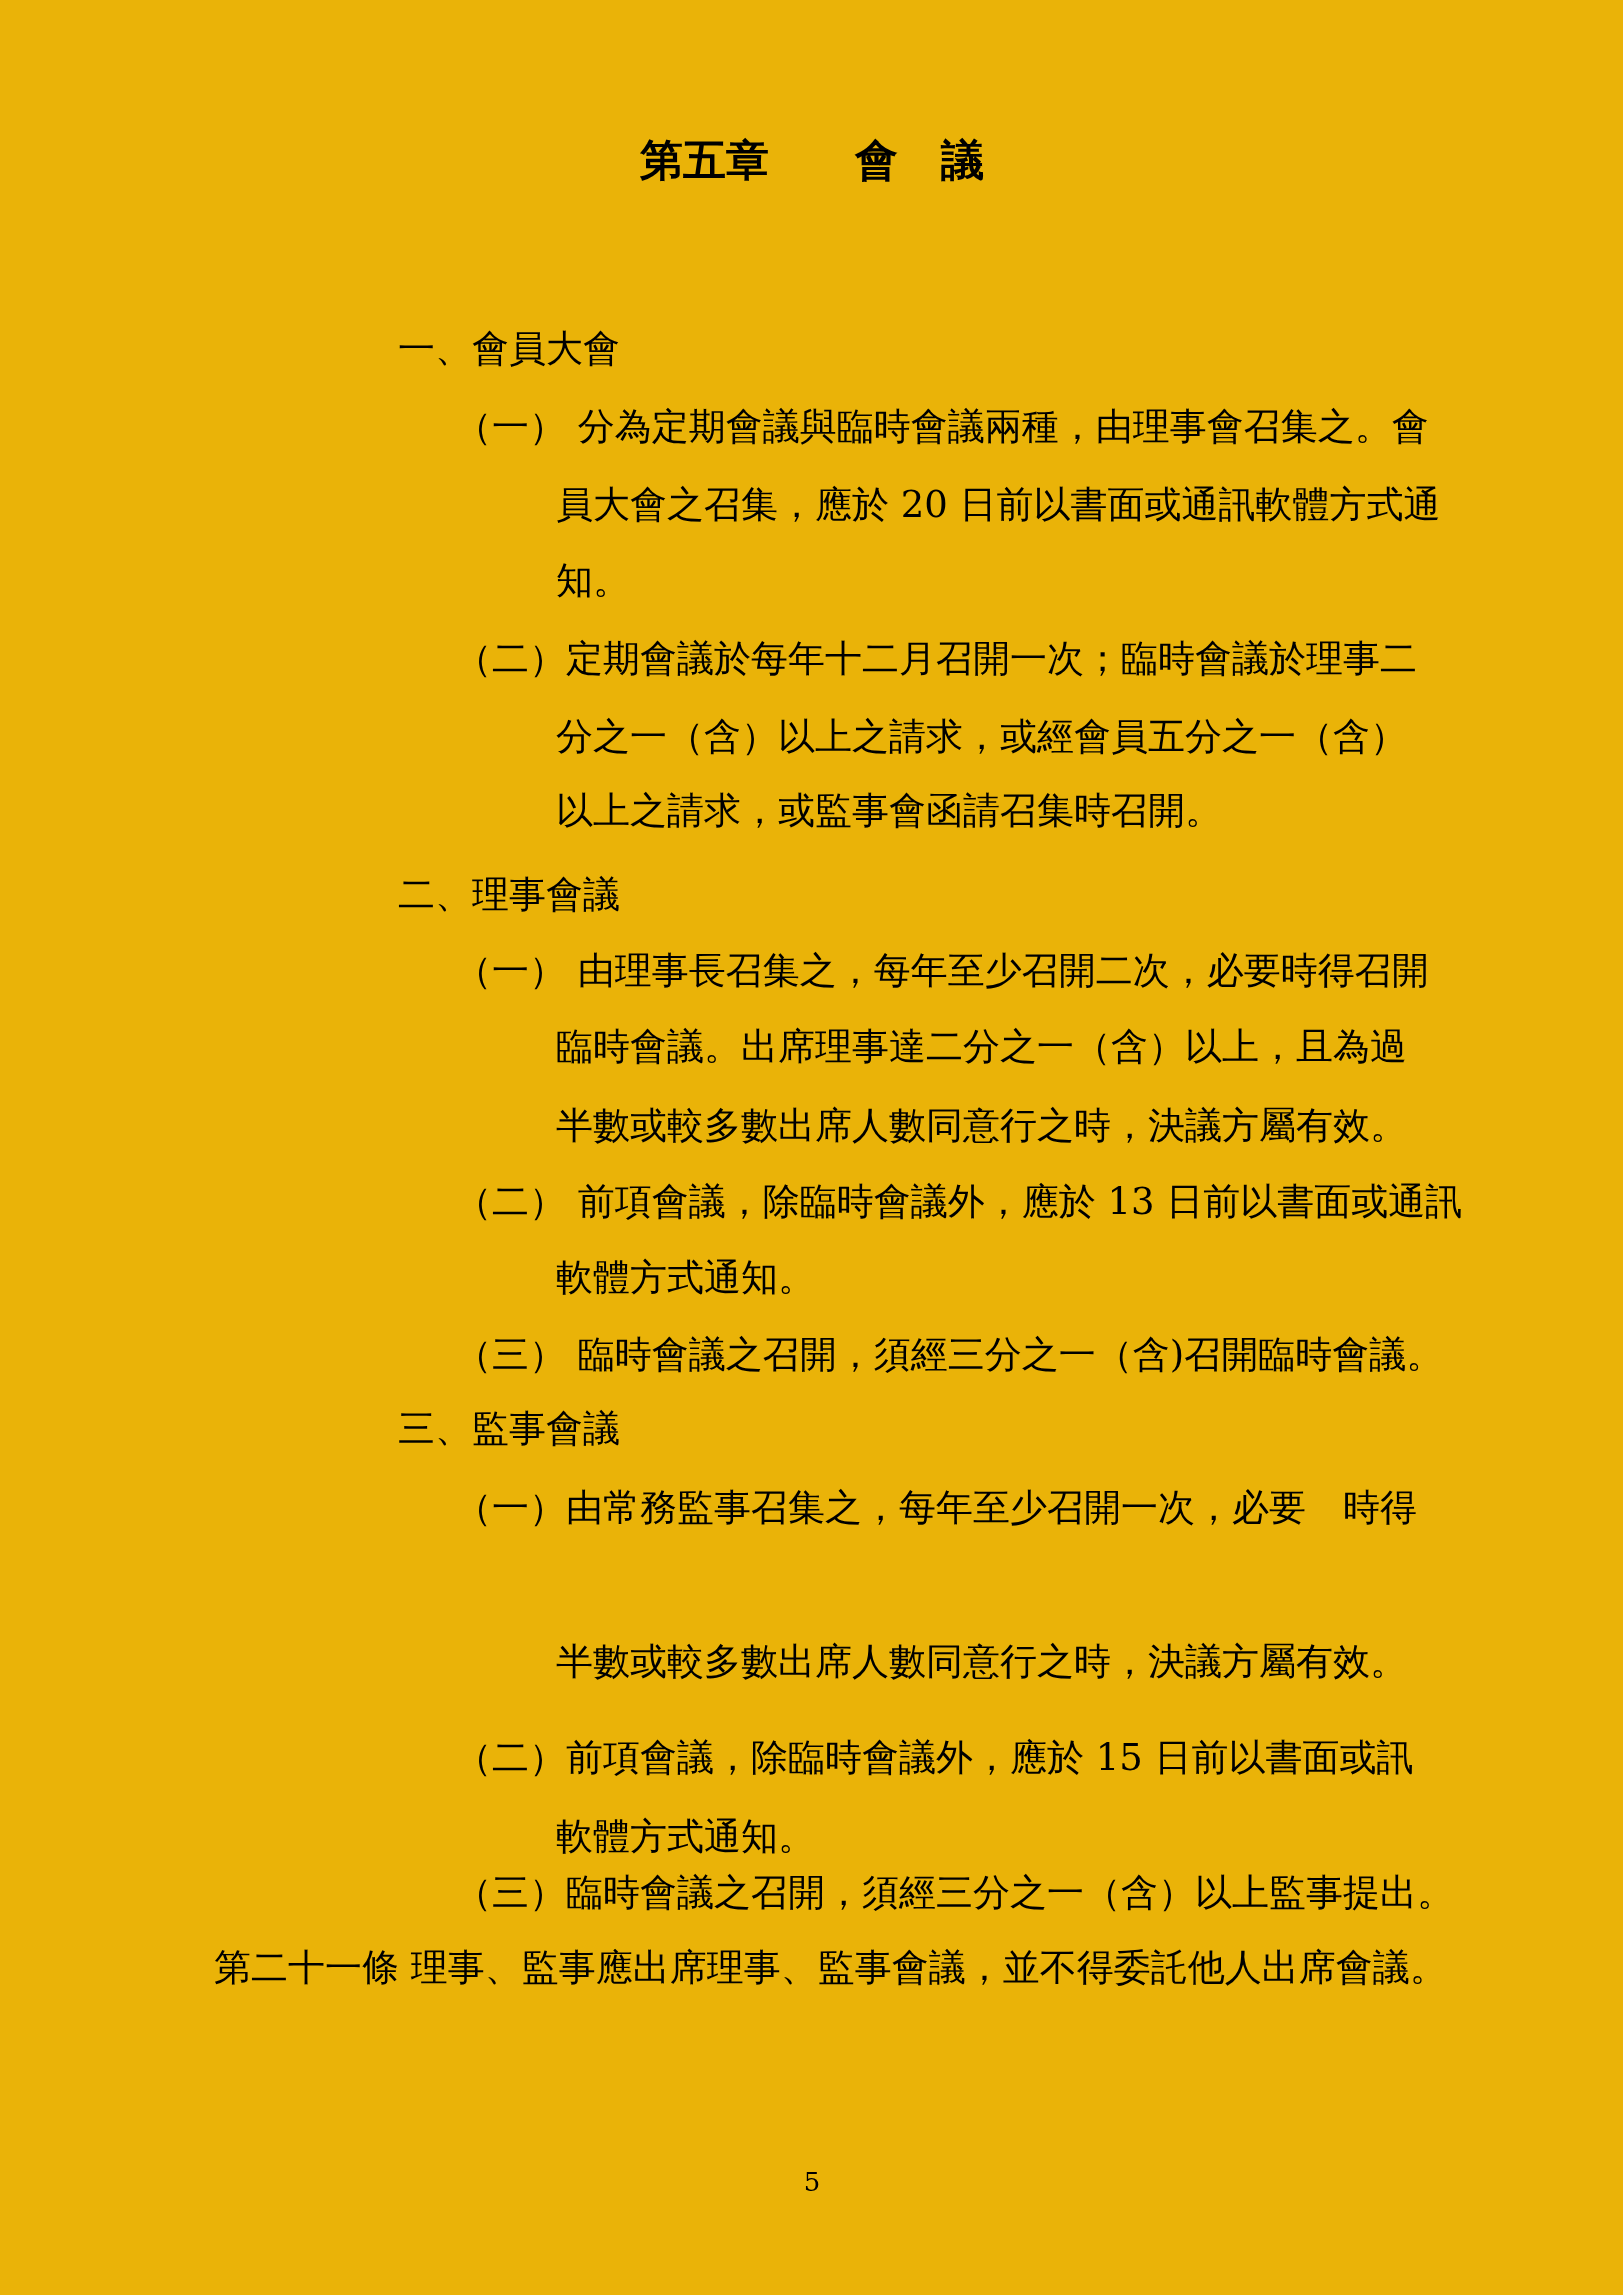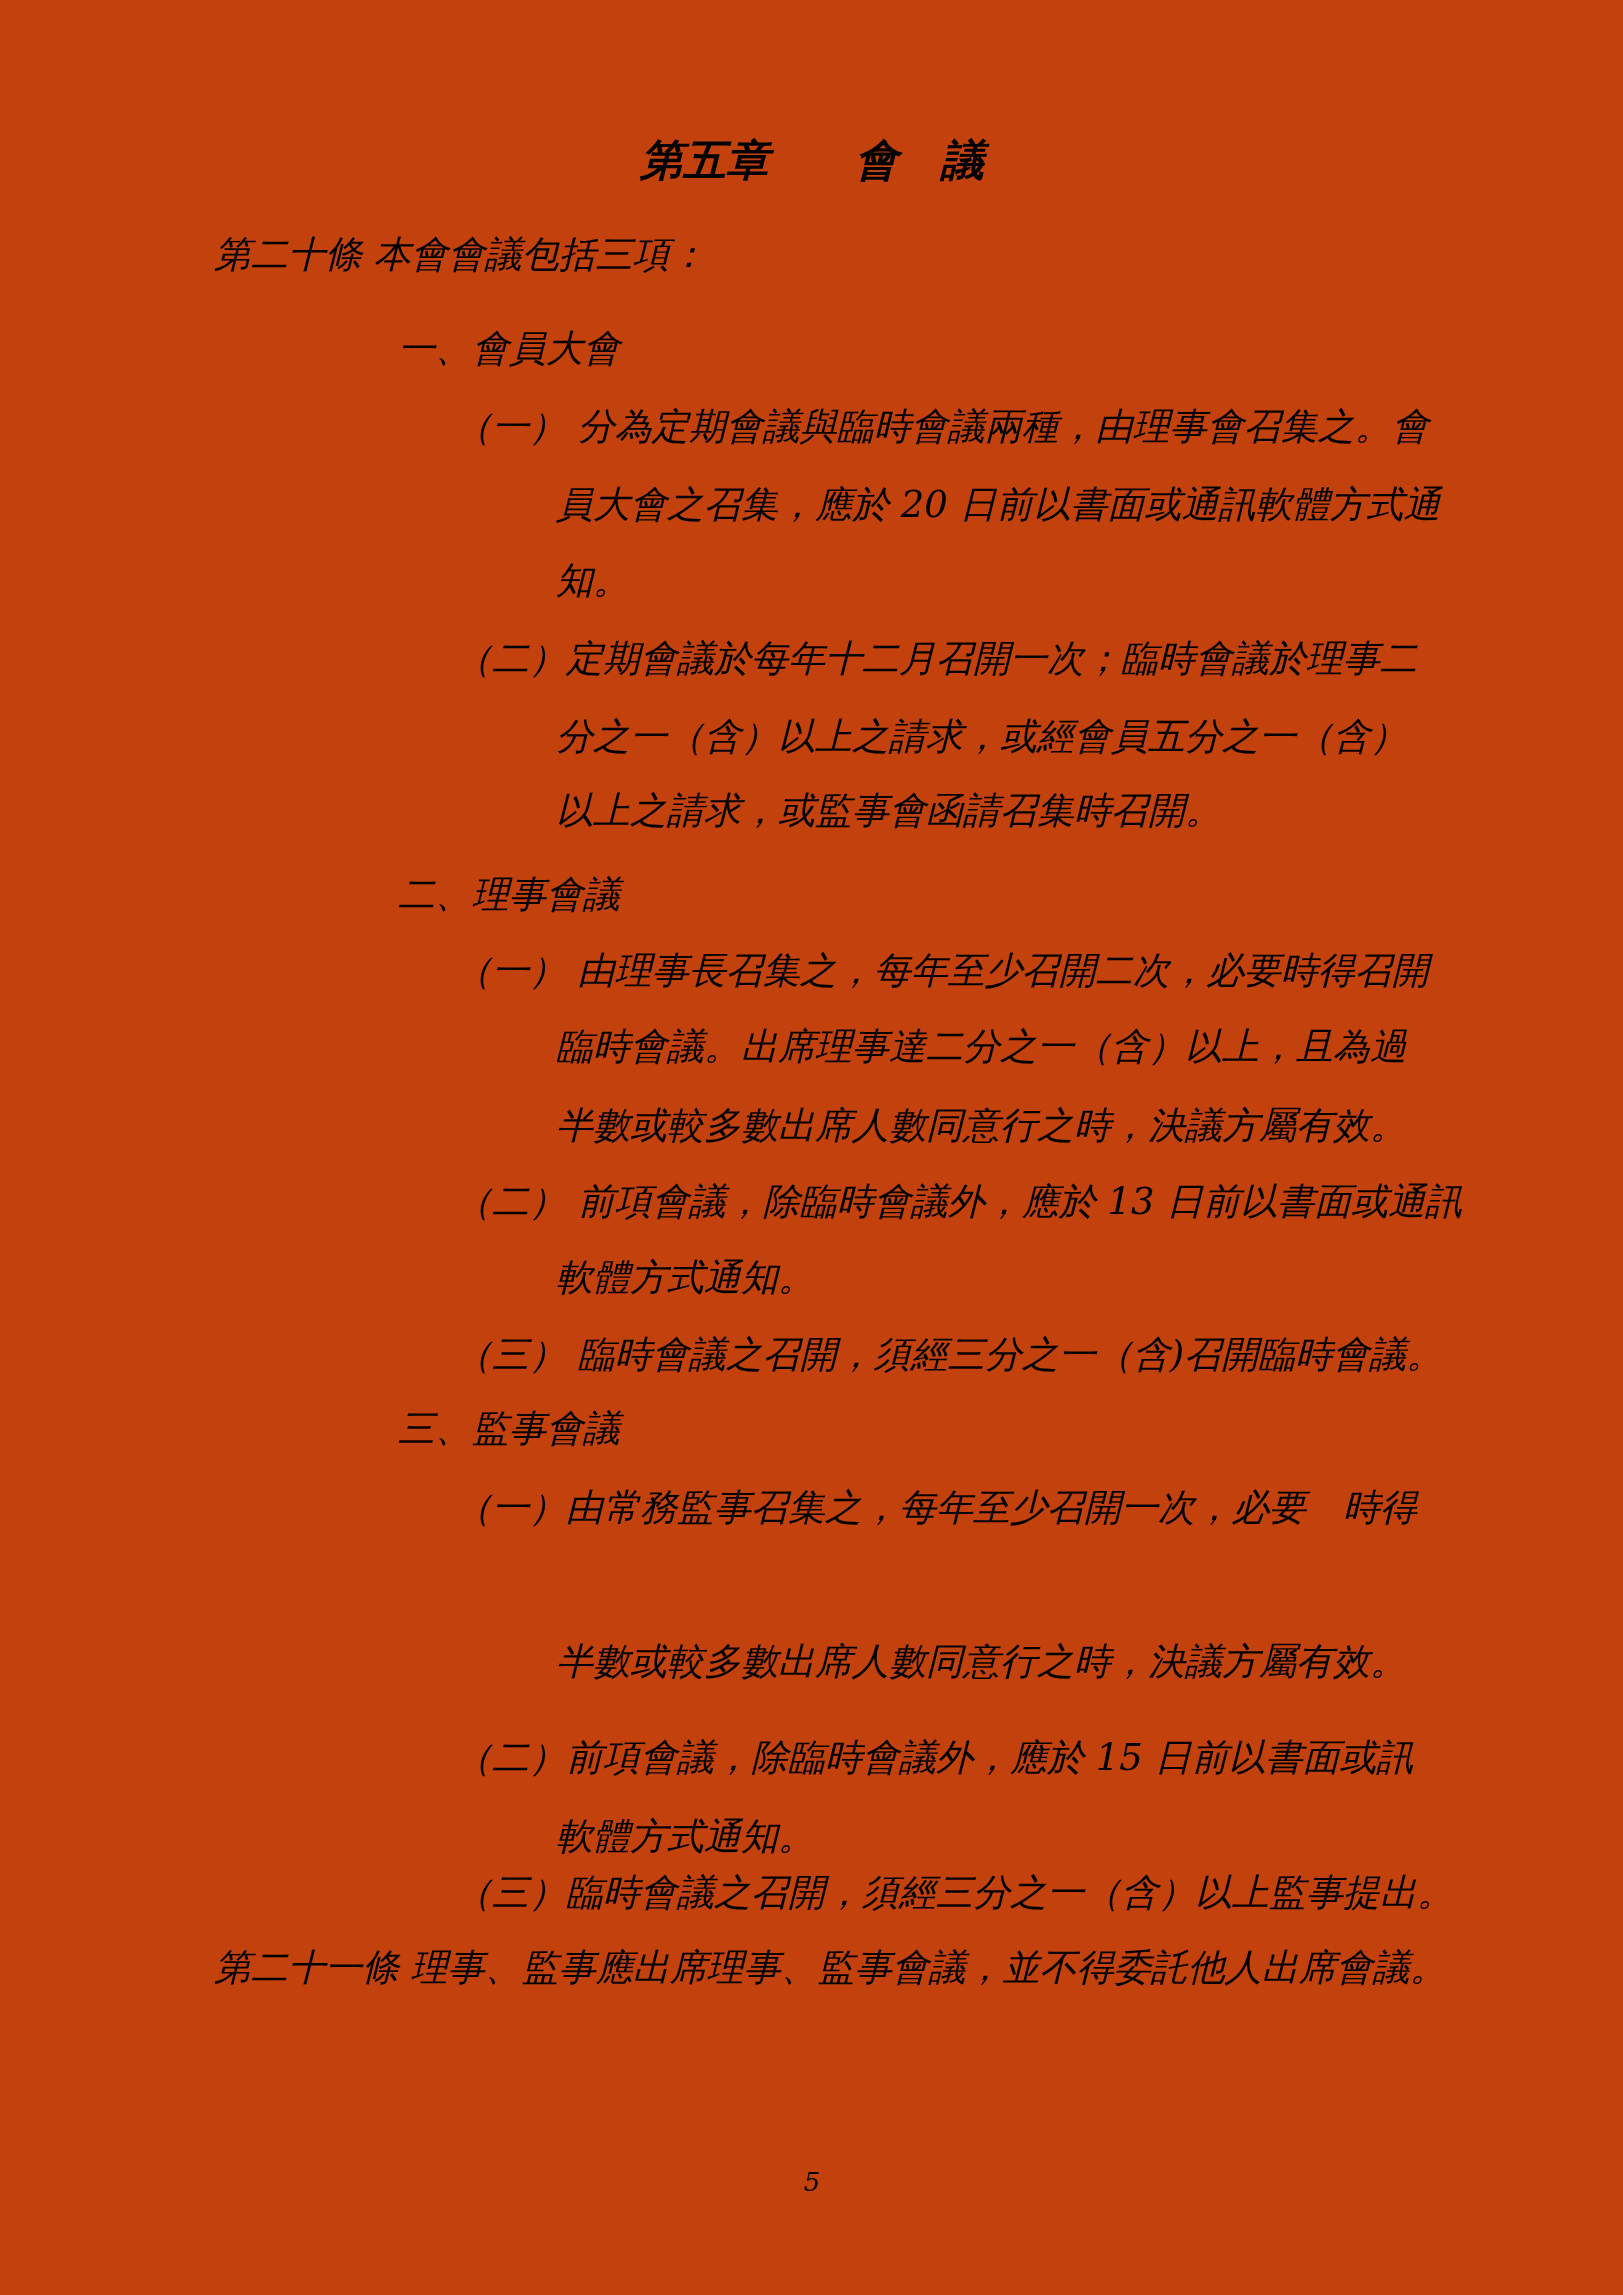--- a/index.html
+++ b/index.html
@@ -1,24 +1,23 @@
 <!DOCTYPE html>
 <html style="font-size:10.5px"><head>
 <meta charset="utf-8">
 <style>
   html, body { margin: 0; padding: 0; background: #ffffff; }
   .page {
     position: relative;
     width: 1624px;
     height: 2295px;
-    background: #c2410c;
+    background: #eab308;
     color: #000000;
     font-family: "DejaVu Serif", serif;
     overflow: hidden;
-    font-style: italic;
   }
   .chapter-title {
     position: absolute;
     top: 139px;
     left: 0;
     width: 100%;
     text-align: center;
     font-size: 43px;
     font-weight: bold;
     line-height: 1;
@@ -45,21 +44,20 @@
     line-height: 1;
   }
 </style>
 </head>
 <body>
 
 <div class="page">
 
   <div class="chapter-title">第五章　　會　議</div>
 
-  <div class="line indent-article" style="top:236px">第二十條 本會會議包括三項：</div>
 
   <div class="line indent-section" style="top:330px">一、會員大會</div>
 
   <div class="line indent-item" style="top:408px">（一） 分為定期會議與臨時會議兩種，由理事會召集之。會</div>
   <div class="line indent-cont" style="top:486px">員大會之召集，應於 20 日前以書面或通訊軟體方式通</div>
   <div class="line indent-cont" style="top:562px">知。</div>
 
   <div class="line indent-item" style="top:640px">（二）定期會議於每年十二月召開一次；臨時會議於理事二</div>
   <div class="line indent-cont" style="top:718px">分之一（含）以上之請求，或經會員五分之一（含）</div>
   <div class="line indent-cont" style="top:792px">以上之請求，或監事會函請召集時召開。</div>

